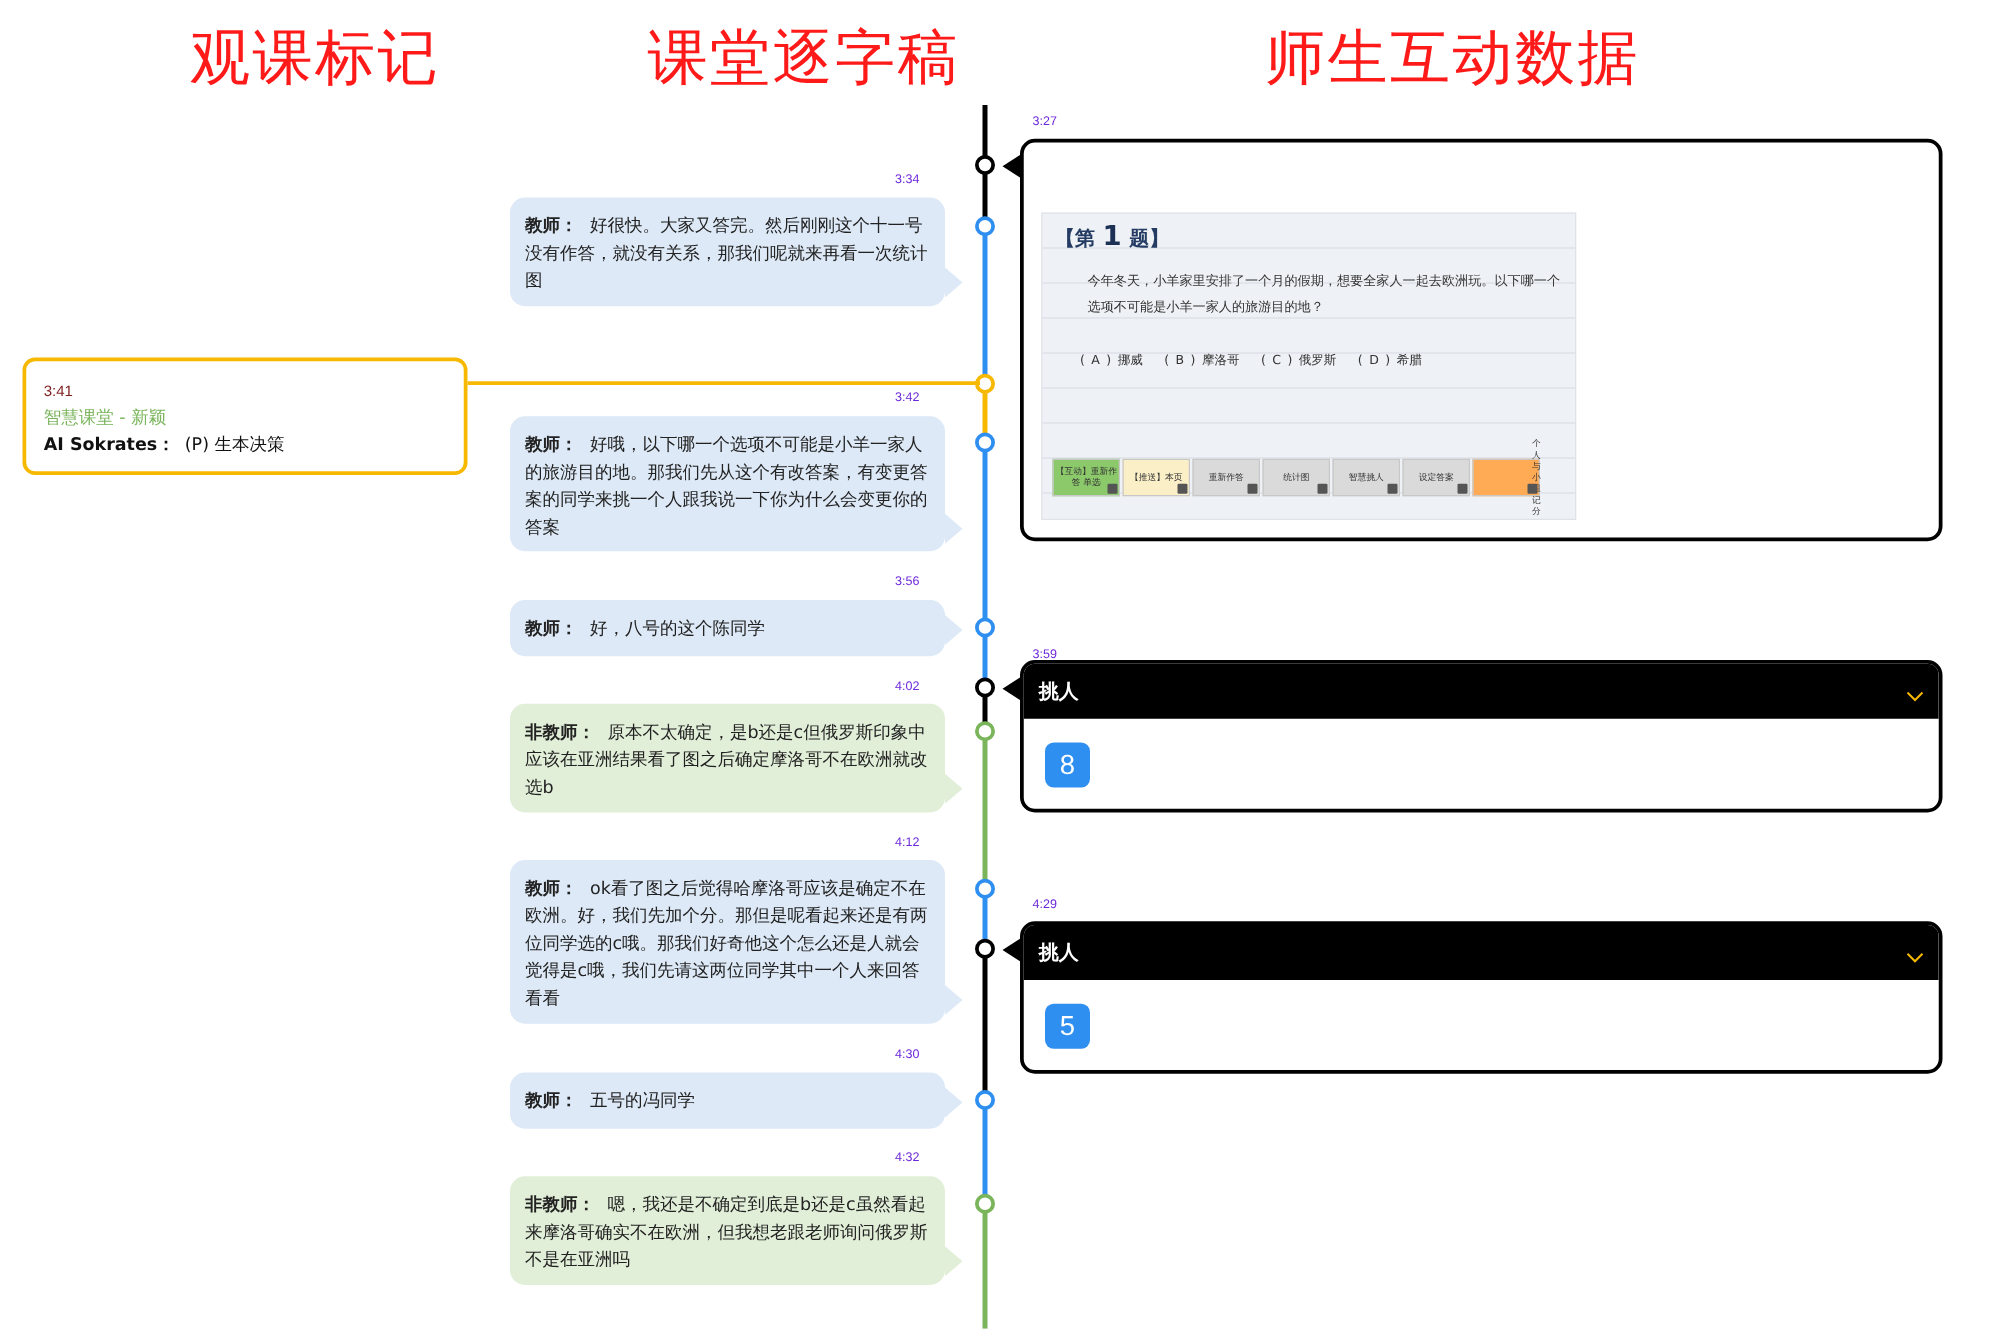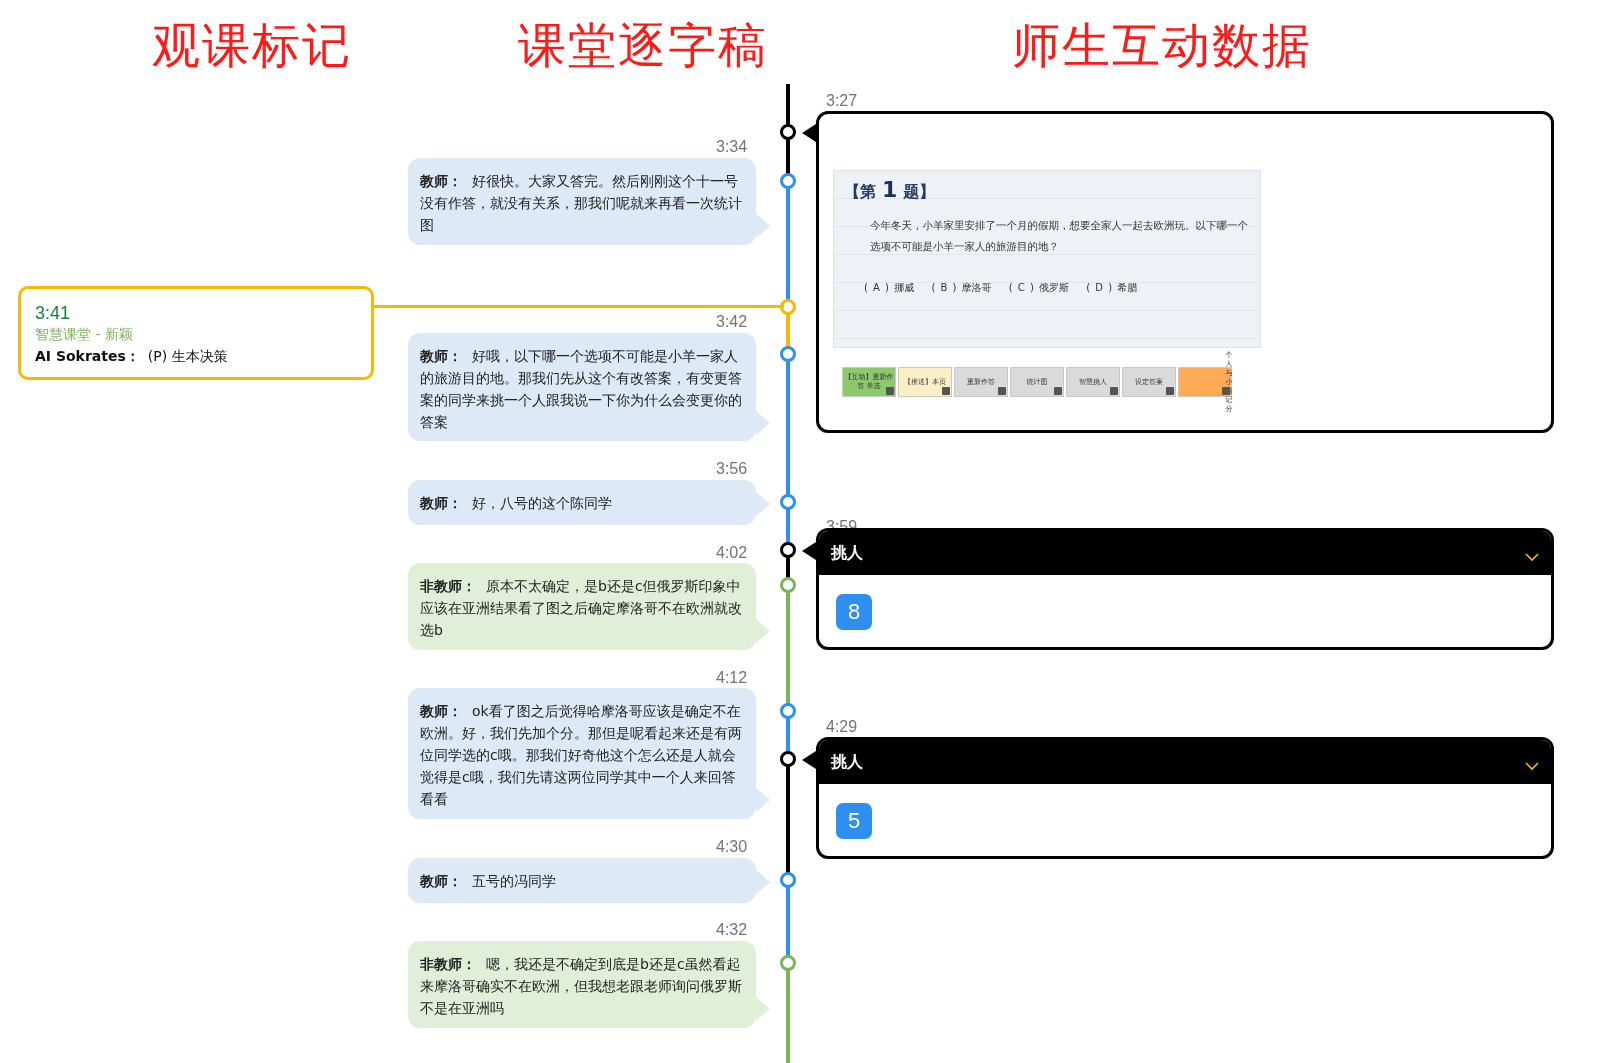--- a/index.html
+++ b/index.html
@@ -12,42 +12,42 @@
     white-space: nowrap;
   }
 
   
   .seg { position: absolute; left: 786px; width: 4px; }
   .node {
     position: absolute; left: 780px; width: 16px; height: 16px; border-radius: 50%;
     background: #fff; border: 3px solid #000;
   }
 
-  .ts { position: absolute; font-size: 16px; color: #737373; font-family: "Liberation Sans", sans-serif; }
+  .ts { position: absolute; font-size: 10px; color: #6d28d9; font-family: "Liberation Sans", sans-serif; }
 
   
   .bubble {
     position: absolute; left: 408px; width: 348px; border-radius: 12px;
     padding: 12px 12px 10px 12px; font-size: 14px; line-height: 22px; color: #222;
   }
   .bubble::after {
     content: ""; position: absolute; right: -14px; width: 0; height: 0;
     border-top: 12px solid transparent; border-bottom: 12px solid transparent;
     border-left: 14px solid var(--bc);
   }
   .bubble.teacher { background: #dde9f6; --bc: #dde9f6; }
   .bubble.student { background: #e2efd8; --bc: #e2efd8; }
   .bubble .spk { font-weight: bold; margin-right: 10px; }
 
   
   .note {
     position: absolute; left: 18px; top: 286px; width: 356px; height: 94px;
     border: 3px solid #f7b800; border-radius: 10px; background: #fff; padding: 14px 14px;
   }
-  .note .t { font-size: 18px; color: #15803d; line-height: 20px; font-family: "Liberation Sans", sans-serif; }
+  .note .t { font-size: 12px; color: #7f1d1d; line-height: 20px; font-family: "Liberation Sans", sans-serif; }
   .note .cat { font-size: 14px; color: #7ab55c; line-height: 22px; }
   .note .body { font-size: 14px; color: #111; line-height: 22px; }
   .note .body b { font-weight: bold; margin-right: 8px; }
   .note-link { position: absolute; left: 374px; top: 305px; width: 410px; height: 3px; background: #f7b800; }
 
   
   .card {
     position: absolute; left: 816px; width: 738px; border: 3px solid #000; border-radius: 12px;
     background: #fff; overflow: hidden;
   }
@@ -61,21 +61,21 @@
     border-top: 9px solid transparent; border-bottom: 9px solid transparent; border-right: 14px solid #000;
   }
   .num-badge {
     width: 36px; height: 36px; border-radius: 7px; background: #2f8ff0; color: #fff;
     font-size: 22px; font-family: "Liberation Sans", sans-serif;
     display: flex; align-items: center; justify-content: center;
   }
 
   
   .slide {
-    position: absolute; left: 14px; top: 56px; width: 428px; height: 178px;
+    position: absolute; left: 14px; top: 56px; width: 428px; height: 246px;
     background: #eef1f5; border: 1px solid #dfe3e8;
     background-image: repeating-linear-gradient(to bottom, transparent 0, transparent 27px, #e2e6ec 27px, #e2e6ec 28px);
   }
   .slide .qtitle { position: absolute; left: 10px; top: 6px; font-size: 16px; color: #243b63; font-weight: bold; }
   .slide .qtitle .big { font-size: 22px; color: #1c2f55; margin: 0 6px; }
   .slide .qtext { position: absolute; left: 36px; top: 44px; font-size: 10.5px; line-height: 21px; color: #333; width: 380px; }
   .slide .opts { position: absolute; left: 30px; top: 110px; font-size: 10px; color: #333; word-spacing: 2px; }
   .slide .opts span { margin-right: 12px; text-align: center; }
   .tools { position: absolute; left: 8px; top: 196px; display: flex; gap: 2px; }
   .tool {

